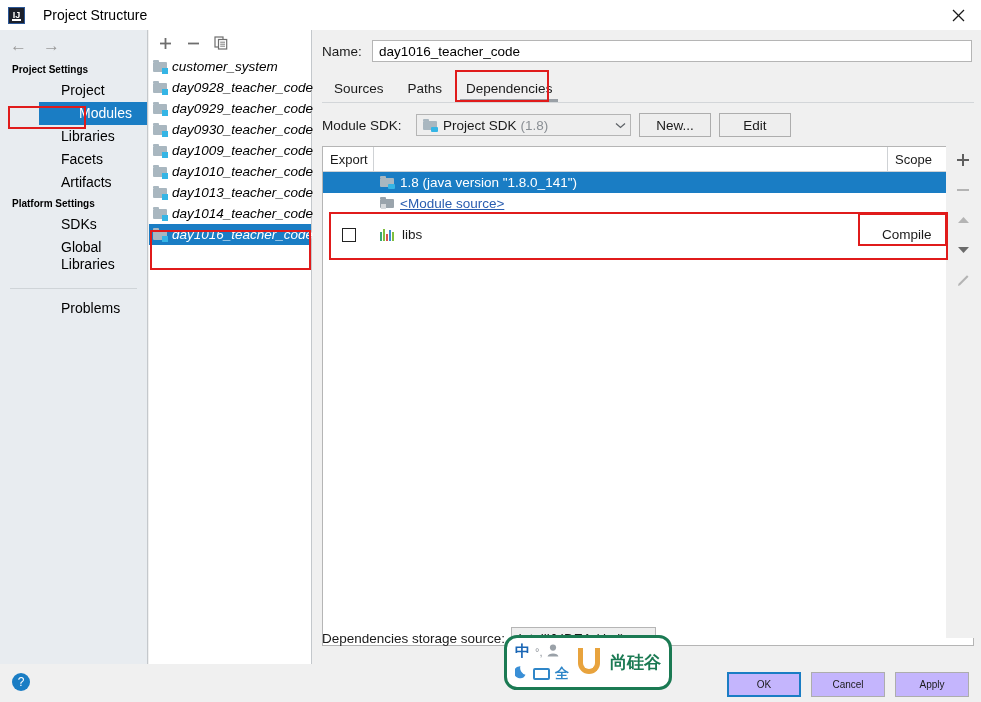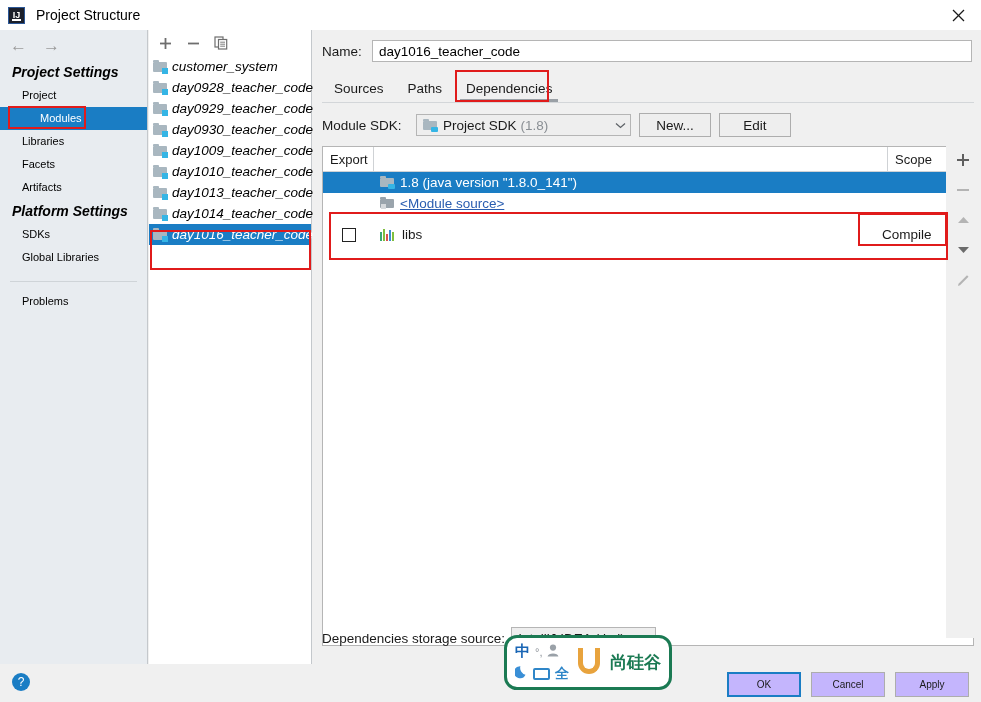--- a/index.html
+++ b/index.html
@@ -53,21 +53,21 @@
     font-family: "Liberation Sans", sans-serif;
     text-align: right;
   }
   .title-icon .ij-bar {
     position: absolute;
     left: 3px; bottom: 2px;
     width: 9px; height: 1.5px;
     background: #ffffff;
   }
   .title-text {
-    margin-left: 11px;
+    margin-left: 18px;
     font-size: 14px;
     color: #000000;
   }
   .titlebar-close {
     position: absolute;
     right: 0; top: 0;
     width: 46px; height: 30px;
     display: flex;
     align-items: center;
     justify-content: center;
@@ -93,31 +93,31 @@
   }
   .nav-arrow {
     color: #9a9a9a;
     font-size: 17px;
     line-height: 1;
     cursor: default;
     user-select: none;
   }
   .side-group {
     font-weight: bold;
-    font-size: 14px;
+    font-size: 10px;
     color: #000;
     padding: 4px 0 4px 12px;
-    font-style: italic;
   }
   .side-item {
-    font-size: 11px;
+    font-size: 14px;
     color: #000;
     padding: 3px 0 3px 22px;
     line-height: 17px;
     cursor: pointer;
+    margin-left: 39px;
   }
   .side-item.selected {
     background: #1a7dc4;
     color: #ffffff;
     padding-left: 40px;
   }
   .side-sep {
     margin: 12px 10px 8px 10px;
     height: 1px;
     background: #cfd4d8;

